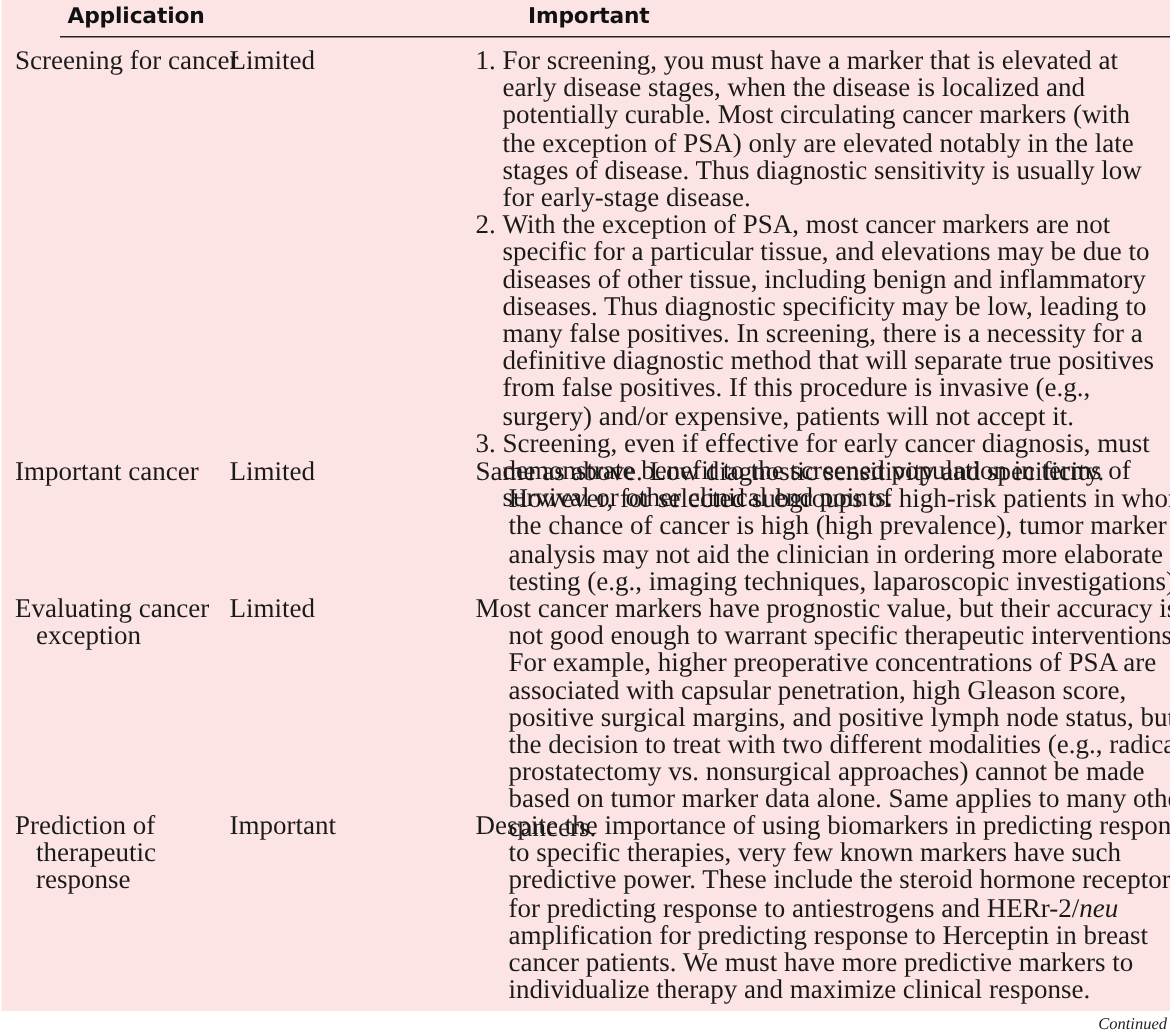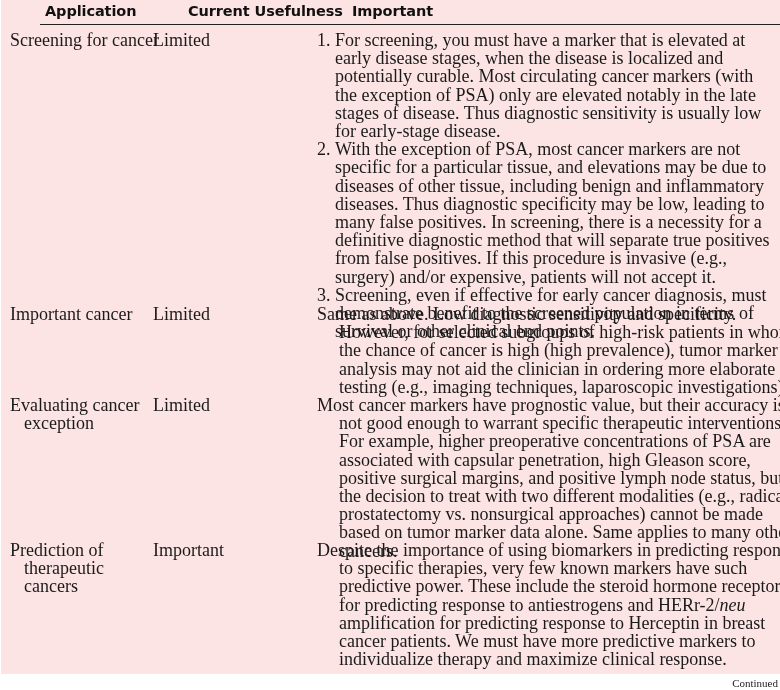--- a/index.html
+++ b/index.html
@@ -14,31 +14,30 @@
   .col2 { left: 153px; }
   .col3 { left: 317px; }
   .cell { position: absolute; font-size: 18px; line-height: 18.2px; }
   .app { left: 10px; width: 135px; padding-left: 14px; text-indent: -14px; }
   .use { left: 153px; width: 150px; }
   .com { left: 317px; width: 460px; }
   .hang { padding-left: 22px; text-indent: -22px; }
   ol.com-list { list-style: none; margin: 0; padding: 0; }
   ol.com-list li { position: relative; padding-left: 18px; }
   ol.com-list li .num { position: absolute; left: 0; top: 0; }
-  .continued { position: absolute; right: 2px; top: 677px; font-size: 11px; color: #222; }
+  .continued { position: absolute; right: 2px; top: 677px; font-style: italic; font-size: 11px; color: #222; }
   i.em { font-style: italic; }
 </style>
 </head>
 <body>
 
 <div class="panel"></div>
 
 <div class="hdr">
   <span class="col1">Application</span>
-  <span class="col2">Current Usefulness</span>
   <span class="col3">Important</span>
   <div class="hdr-rule"></div>
 </div>
 
 <div class="cell app" style="top:31px;">Screening for cancer</div>
 <div class="cell use" style="top:31px;">Limited</div>
 <div class="cell com" style="top:31px;">
   <ol class="com-list">
     <li><span class="num">1.</span><span>For screening, you must have a marker that is elevated at early disease stages, when the disease is localized and potentially curable. Most circulating cancer markers (with the exception of PSA) only are elevated notably in the late stages of disease. Thus diagnostic sensitivity is usually low for early-stage disease.</span></li>
     <li><span class="num">2.</span><span>With the exception of PSA, most cancer markers are not specific for a particular tissue, and elevations may be due to diseases of other tissue, including benign and inflammatory diseases. Thus diagnostic specificity may be low, leading to many false positives. In screening, there is a necessity for a definitive diagnostic method that will separate true positives from false positives. If this procedure is invasive (e.g., surgery) and/or expensive, patients will not accept it.</span></li>
@@ -47,17 +46,17 @@
 </div>
 
 <div class="cell app" style="top:305px;">Important cancer</div>
 <div class="cell use" style="top:305px;">Limited</div>
 <div class="cell com hang" style="top:305px;">Same as above. Low diagnostic sensitivity and specificity. However, for selected subgroups of high-risk patients in whom the chance of cancer is high (high prevalence), tumor marker analysis may not aid the clinician in ordering more elaborate testing (e.g., imaging techniques, laparoscopic investigations).</div>
 
 <div class="cell app" style="top:396px;">Evaluating cancer exception</div>
 <div class="cell use" style="top:396px;">Limited</div>
 <div class="cell com hang" style="top:396px;">Most cancer markers have prognostic value, but their accuracy is not good enough to warrant specific therapeutic interventions. For example, higher preoperative concentrations of PSA are associated with capsular penetration, high Gleason score, positive surgical margins, and positive lymph node status, but the decision to treat with two different modalities (e.g., radical prostatectomy vs. nonsurgical approaches) cannot be made based on tumor marker data alone. Same applies to many other cancers.</div>
 
-<div class="cell app" style="top:541px;">Prediction of therapeutic cancers</div>
+<div class="cell app" style="top:541px;">Prediction of therapeutic response</div>
 <div class="cell use" style="top:541px;">Important</div>
 <div class="cell com hang" style="top:541px;"><span>Despite the importance of using biomarkers in predicting response to specific therapies, very few known markers have such predictive power. These include the steroid hormone receptors for predicting response to antiestrogens and HERr-2/</span><i class="em">neu</i><span> amplification for predicting response to Herceptin in breast cancer patients. We must have more predictive markers to individualize therapy and maximize clinical response.</span></div>
 
 <div class="continued">Continued</div>
 
 </body></html>

